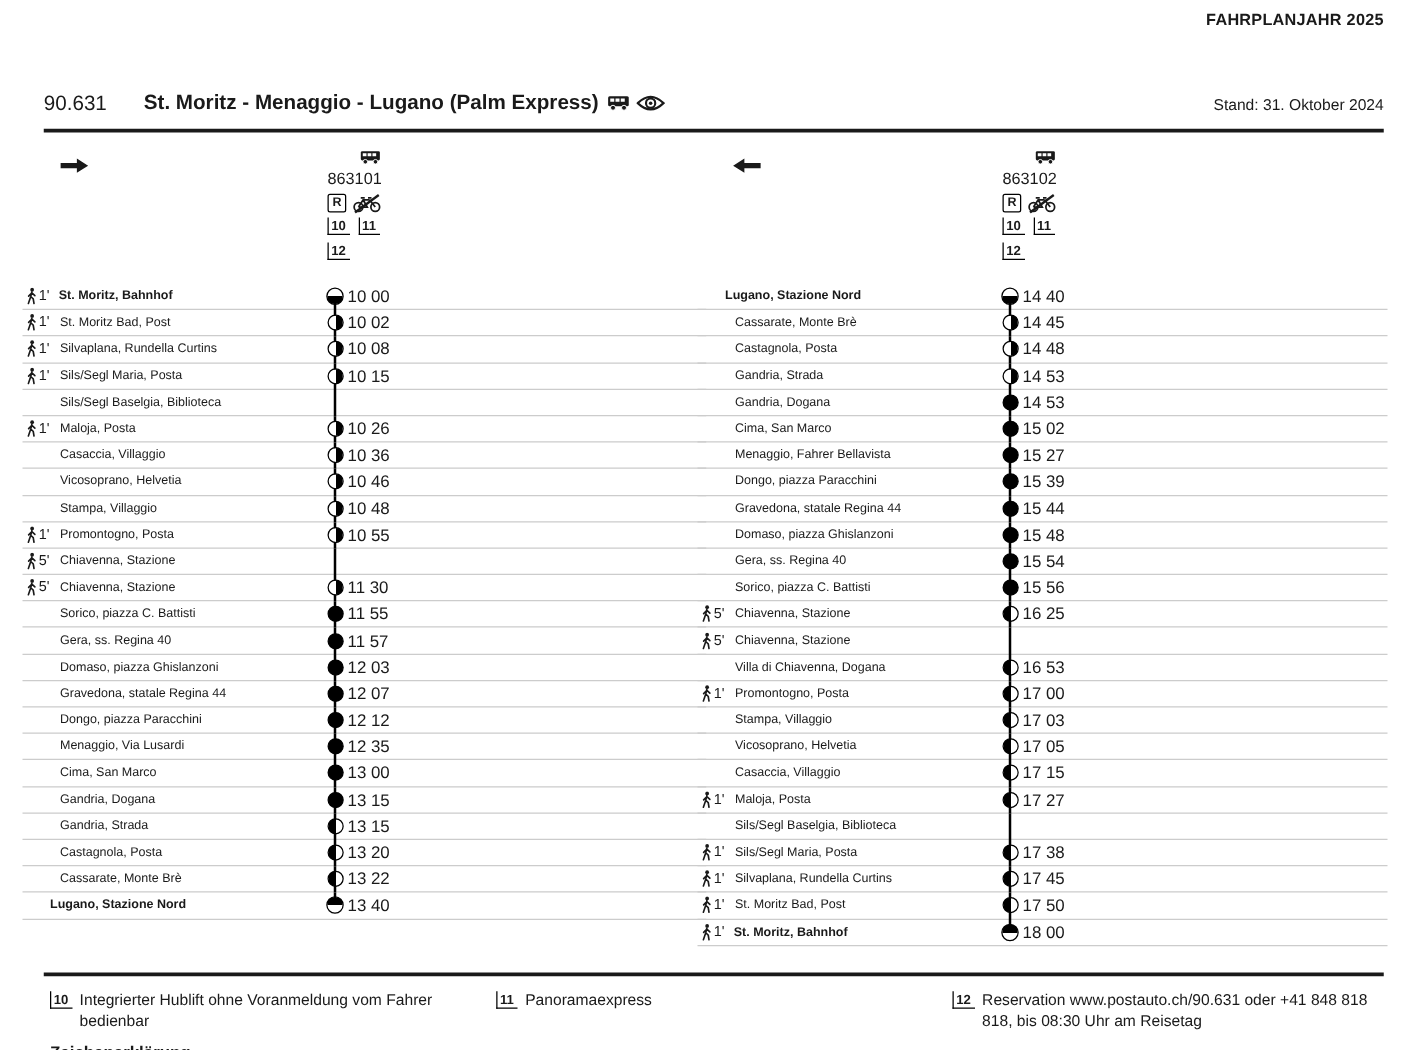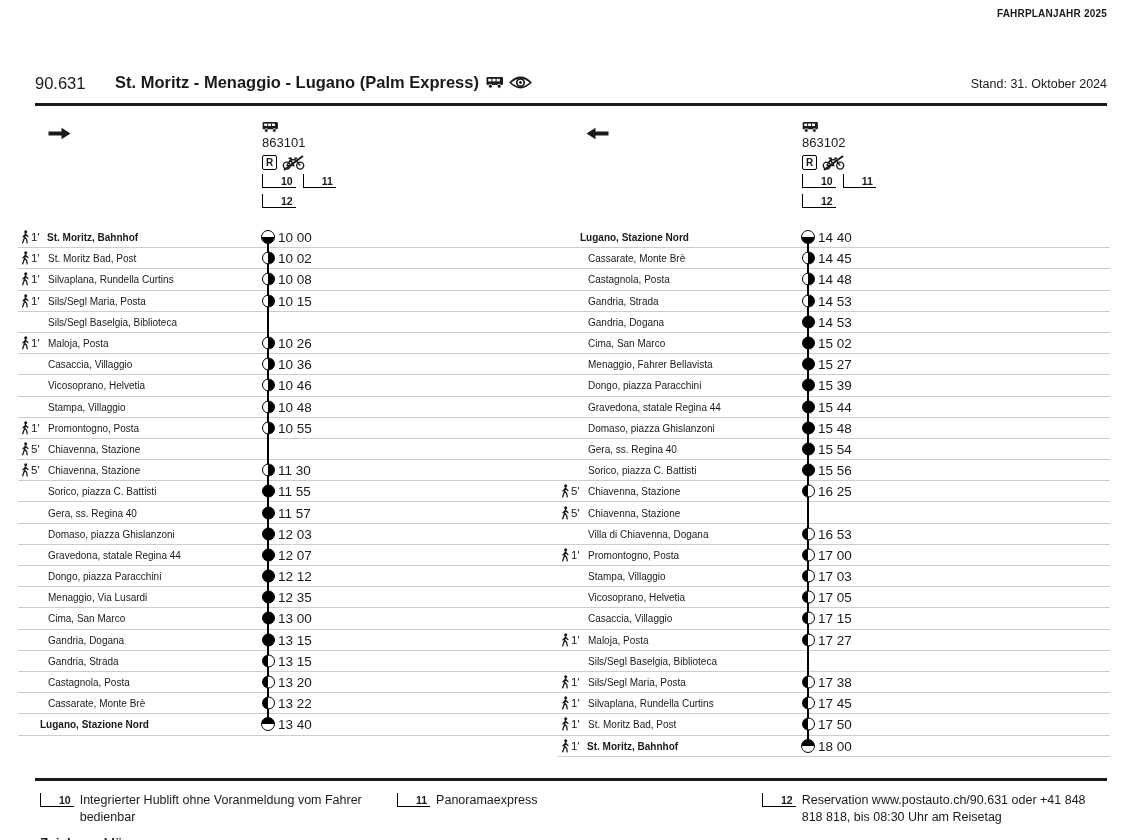--- a/index.html
+++ b/index.html
@@ -1,40 +1,40 @@
 <!DOCTYPE html>
 <html><head>
 <meta charset="utf-8">
 <style>
   html,body{margin:0;padding:0;background:#fff;}
   .page{position:relative;width:1133px;height:840px;background:#fff;overflow:hidden;
         font-family:"Liberation Sans",sans-serif;color:#1a1a1a;}
 
   
-  .fahrplanjahr{position:absolute;top:8px;right:26px;font-size:10px;font-weight:bold;letter-spacing:.2px;}
+  .fahrplanjahr{position:absolute;top:8px;right:26px;font-size:13px;font-weight:bold;letter-spacing:.2px;}
   .title-row{position:absolute;top:73px;left:35px;width:1072px;height:24px;}
   .line-number{position:absolute;left:0;top:1px;font-size:16.5px;}
   .line-title{position:absolute;left:80px;top:0;font-size:16.5px;font-weight:bold;display:flex;align-items:center;gap:7px;white-space:nowrap;}
   .title-icons{display:flex;align-items:center;gap:5px;}
   .stand{position:absolute;right:0;top:4px;font-size:12.5px;white-space:nowrap;}
   .stand b{font-weight:normal;}
   .rule-top{position:absolute;top:103px;left:35px;width:1072px;height:3px;background:#1a1a1a;}
   .rule-bottom{position:absolute;top:778px;left:35px;width:1072px;height:3px;background:#1a1a1a;}
 
   
   .colhead{position:absolute;top:119px;height:100px;}
   .colhead .dir-arrow{position:absolute;top:7px;}
-  .colhead .stack{position:absolute;left:244px;top:0;}
+  .colhead .stack{position:absolute;left:244px;top:0;text-align:right;}
   .stack .busline{height:14px;margin-bottom:2px;}
   .stack .tripno{font-size:13px;margin-bottom:3px;}
   .stack .symline{display:flex;align-items:center;gap:5px;height:19px;margin-bottom:2px;}
   .stack .refline{display:flex;gap:7px;margin-bottom:6px;}
   .rbox{display:inline-block;border:1.4px solid #000;border-radius:2px;font-size:10px;font-weight:bold;line-height:11px;padding:1px 3px;}
   .fnref{display:inline-block;font-weight:bold;font-size:10.5px;line-height:12px;
-         border-left:1.5px solid #000;border-bottom:1.5px solid #000;padding:1px 3px 0 18px;}
+         border-left:1.5px solid #000;border-bottom:1.5px solid #000;padding:1px 3px 0 2px;}
 
   
   .rows{position:absolute;top:227px;}
   #rows-left{left:18px;width:547px;}
   #rows-right{left:558px;width:552px;}
   #colhead-left{left:18px;width:547px;}
   #colhead-right{left:558px;width:552px;}
   #colhead-left .dir-arrow{left:30px;}
   #colhead-right .dir-arrow{left:28px;}
   .row{position:relative;height:20.2px;border-bottom:1px solid #ccc;}

